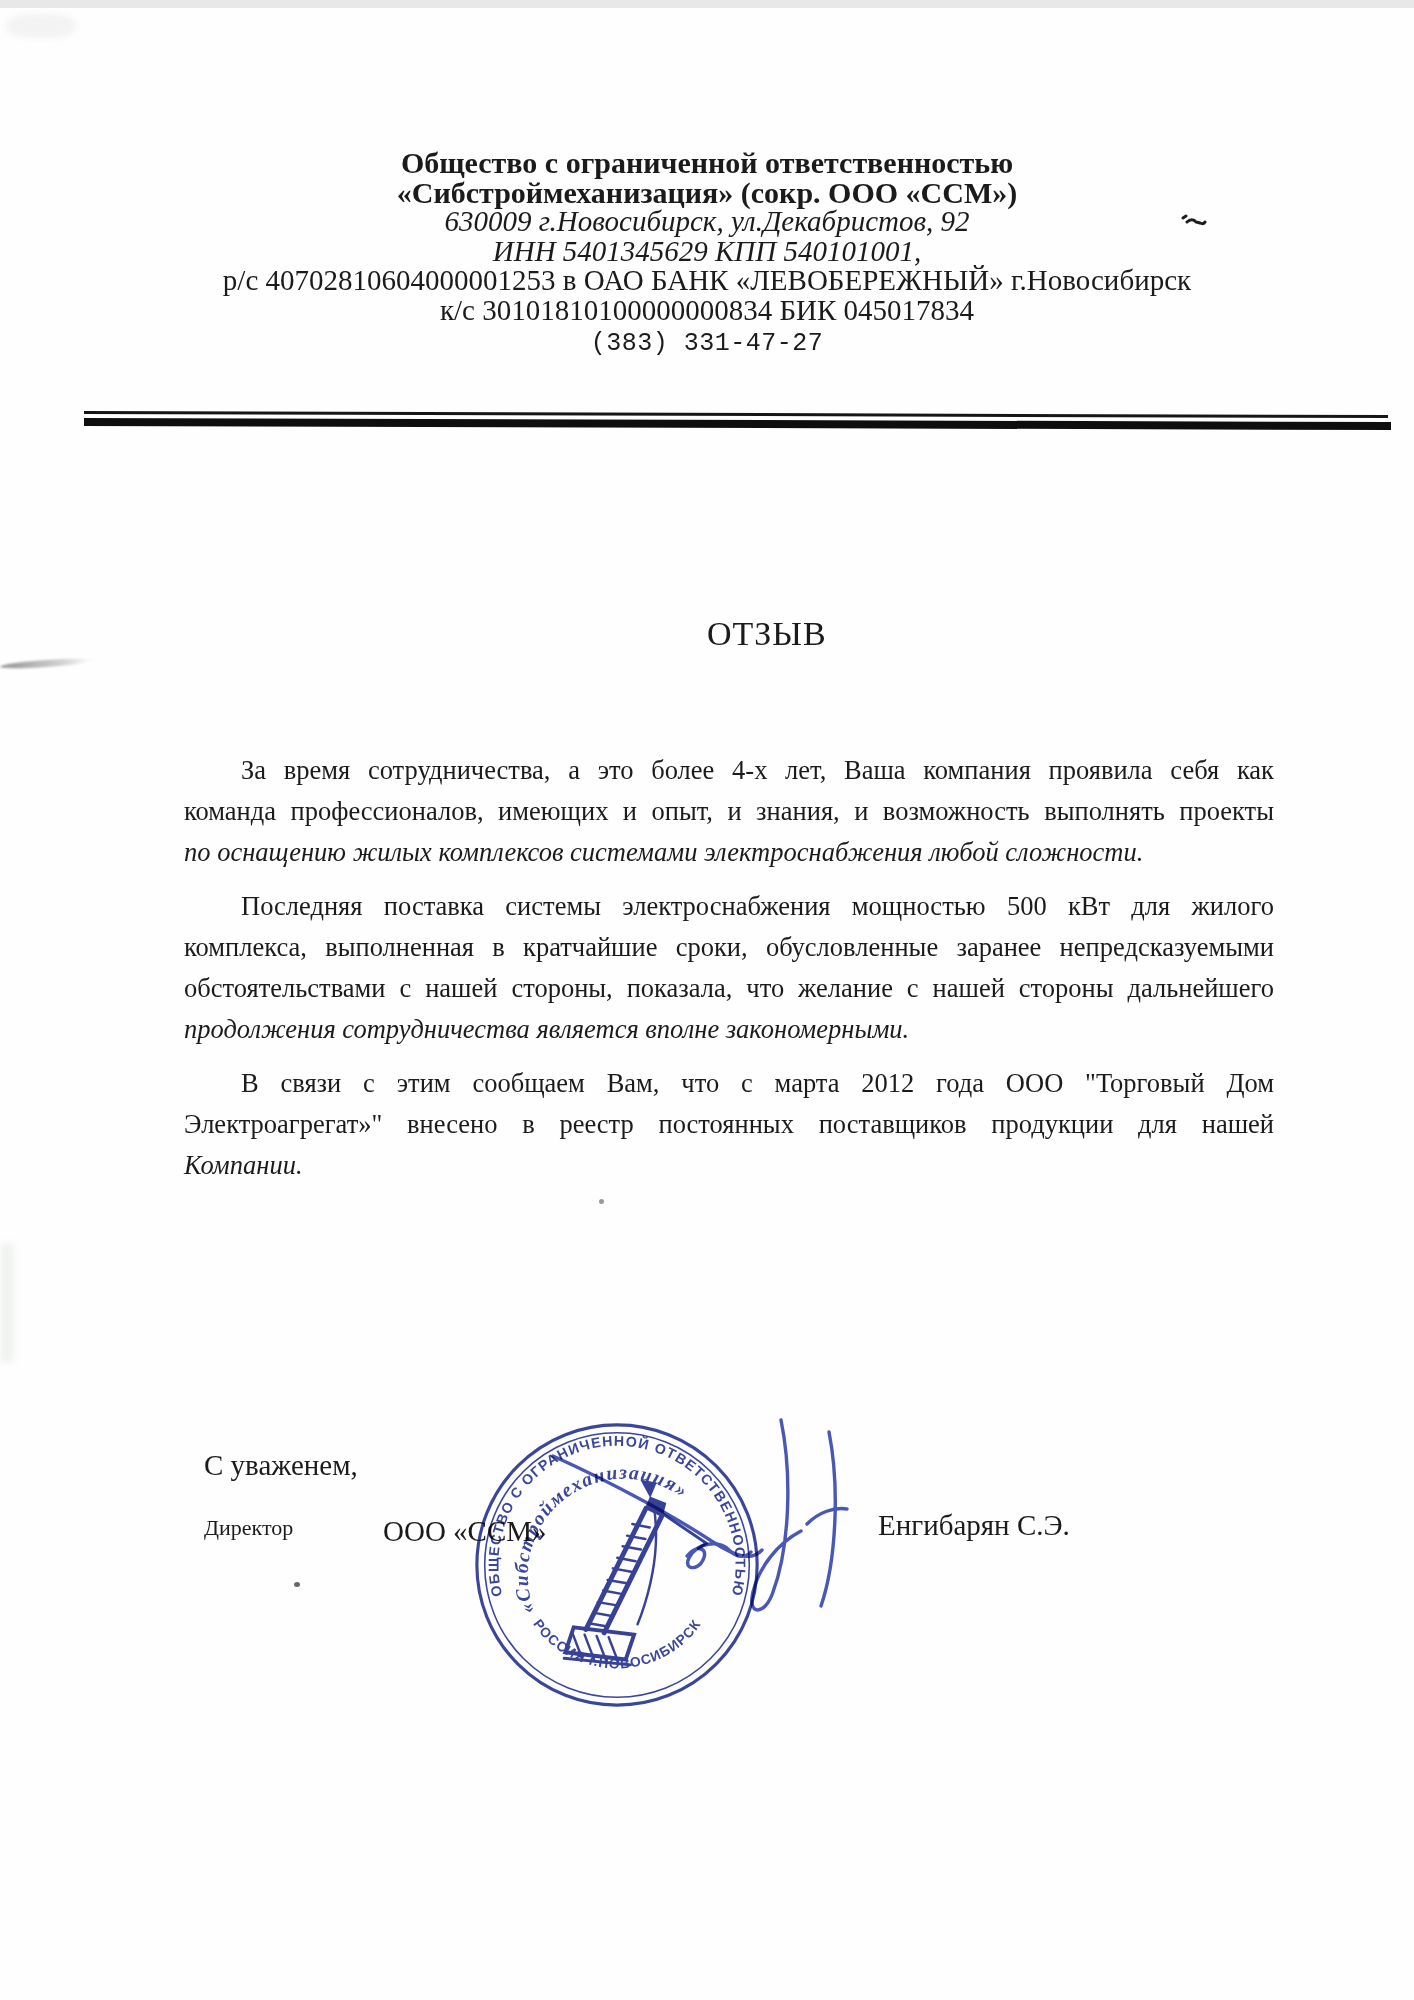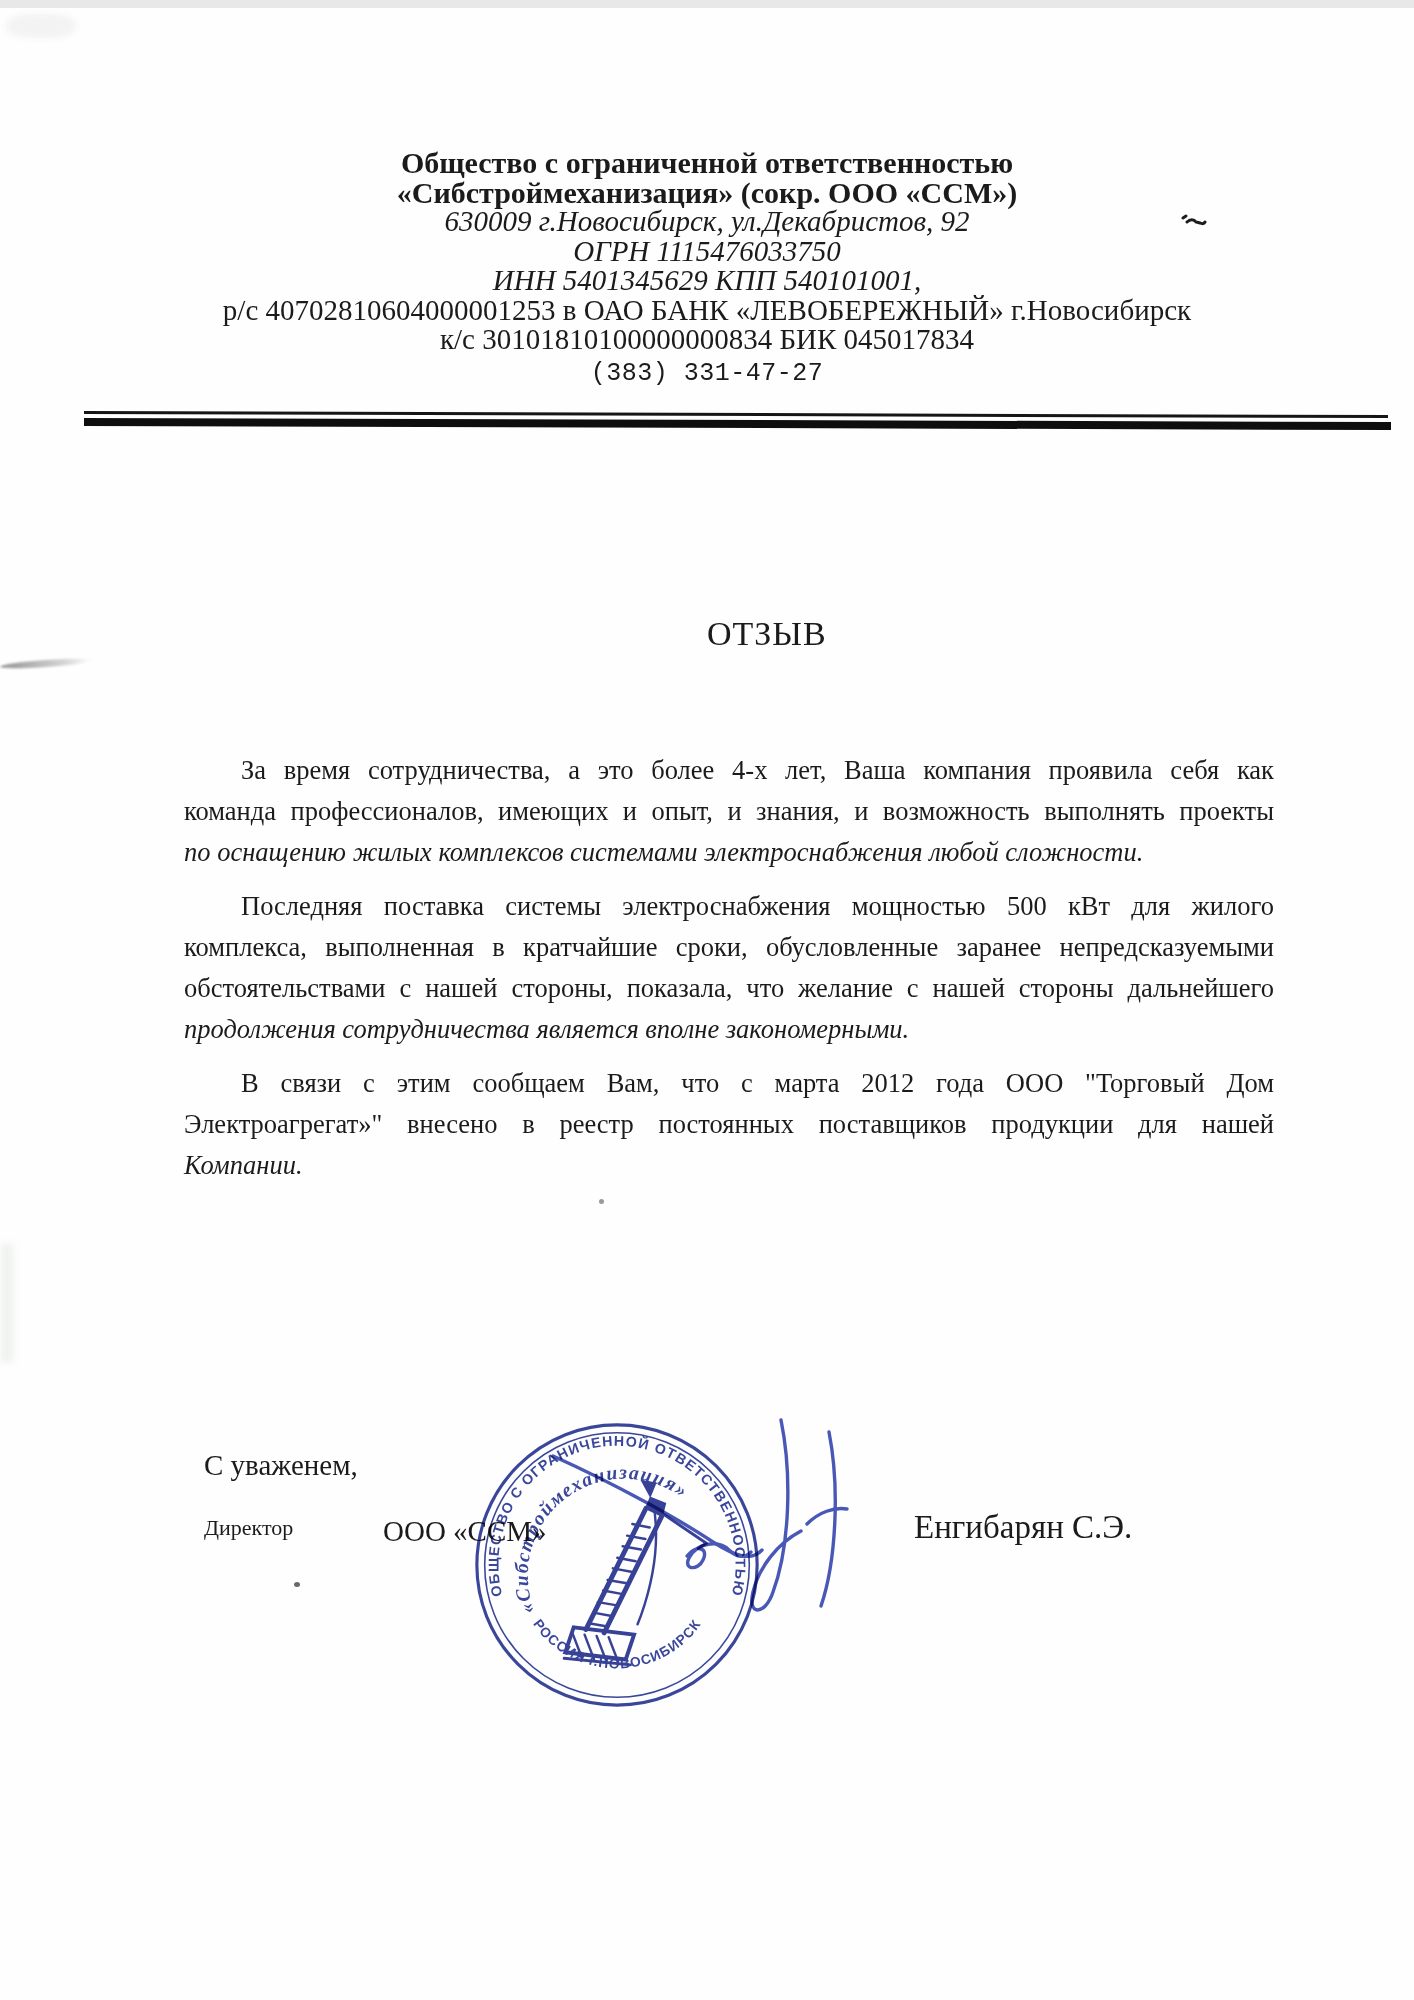--- a/index.html
+++ b/index.html
@@ -29,21 +29,21 @@
   
   .body-text{position:absolute;left:184px;top:742px;width:1090px;font-size:26.5px;}
   .para{margin:0 0 13px 0;}
   .bline{height:41px;line-height:41px;text-align:justify;text-align-last:justify;white-space:normal;}
   .bline.first{padding-left:57px;}
   .bline.last{text-align:left;text-align-last:left;font-style:italic;}
   
   .salutation{position:absolute;left:204px;top:1441px;font-size:29px;}
   .sig-position{position:absolute;left:204px;top:1507px;font-size:22px;}
   .sig-company{position:absolute;left:383px;top:1507px;font-size:29px;}
-  .sig-name{position:absolute;left:914px;top:1501px;font-size:33px;text-align:right;}
+  .sig-name{position:absolute;left:878px;top:1501px;font-size:29px;text-align:right;}
   
   .stamp-svg{position:absolute;left:470px;top:1406px;mix-blend-mode:multiply;opacity:.95;}
   .sign-svg{position:absolute;left:545px;top:1396px;mix-blend-mode:multiply;opacity:.92;}
   
   .smudge-topleft{position:absolute;left:6px;top:6px;width:70px;height:24px;background:rgba(40,40,40,.05);filter:blur(3px);border-radius:40%;}
   .dash-leftedge{position:absolute;left:0px;top:652px;width:92px;height:7px;
     background:linear-gradient(to right,rgba(60,60,60,.55),rgba(90,90,90,.25) 70%,rgba(120,120,120,0));
     filter:blur(1.2px);transform:rotate(-4deg);border-radius:50%;}
   .squiggle-right{position:absolute;left:1181px;top:206px;width:26px;height:14px;}
   .dot{position:absolute;border-radius:50%;}
@@ -53,21 +53,20 @@
 </style>
 </head>
 <body>
 
 <div class="page">
 
   <div class="letterhead">
     <div class="h-bold">Общество с ограниченной ответственностью</div>
     <div class="h-bold">«Сибстроймеханизация» (сокр. ООО «ССМ»)</div>
     <div class="h-italic">630009 г.Новосибирск, ул.Декабристов, 92</div>
-    <div class="h-italic">ОГРН 1115476033750</div>
     <div class="h-italic">ИНН 5401345629 КПП 540101001,</div>
     <div class="h-plain">р/с 40702810604000001253 в ОАО БАНК «ЛЕВОБЕРЕЖНЫЙ» г.Новосибирск</div>
     <div class="h-plain">к/с 30101810100000000834 БИК 045017834</div>
     <div class="h-phone">(383) 331-47-27</div>
   </div>
 
   <div class="rule-thin"></div>
   <div class="rule-thick"></div>
 
   <div class="doc-title">ОТЗЫВ</div>

